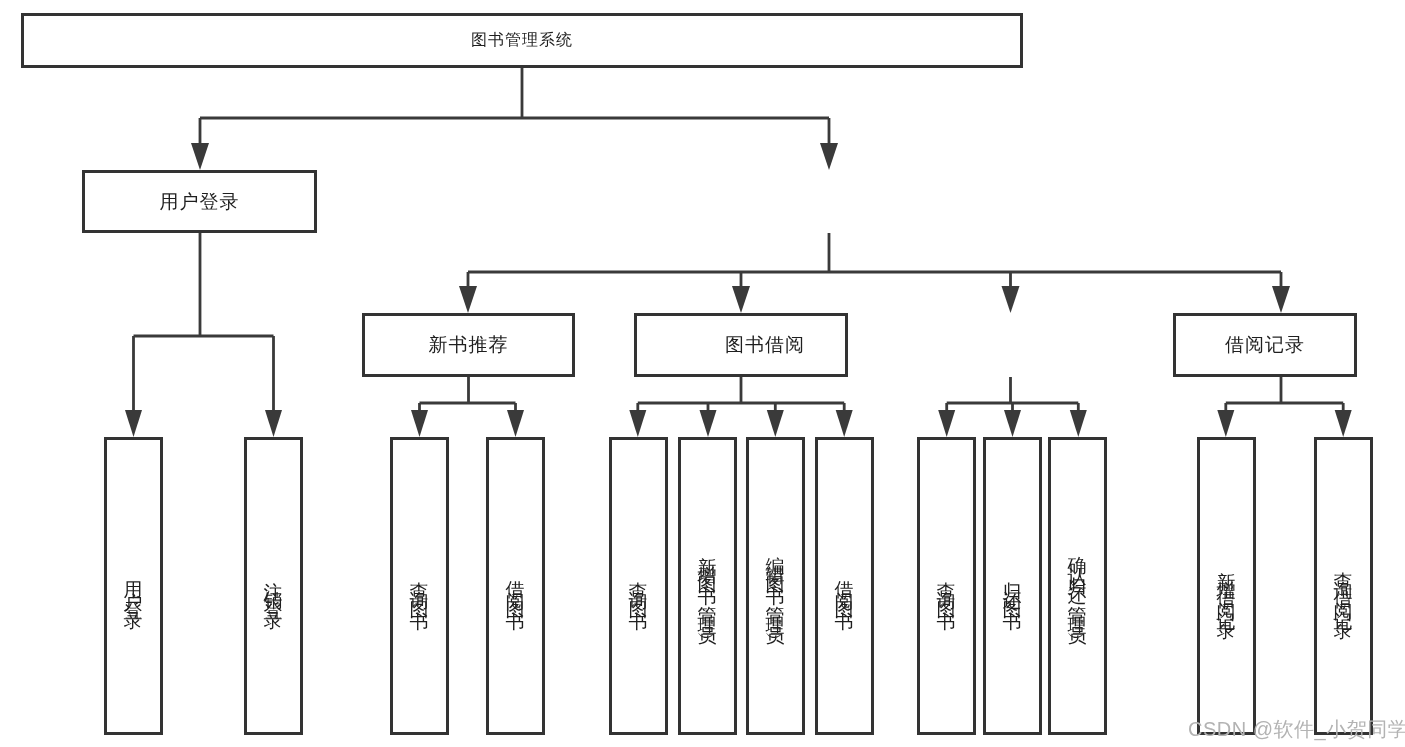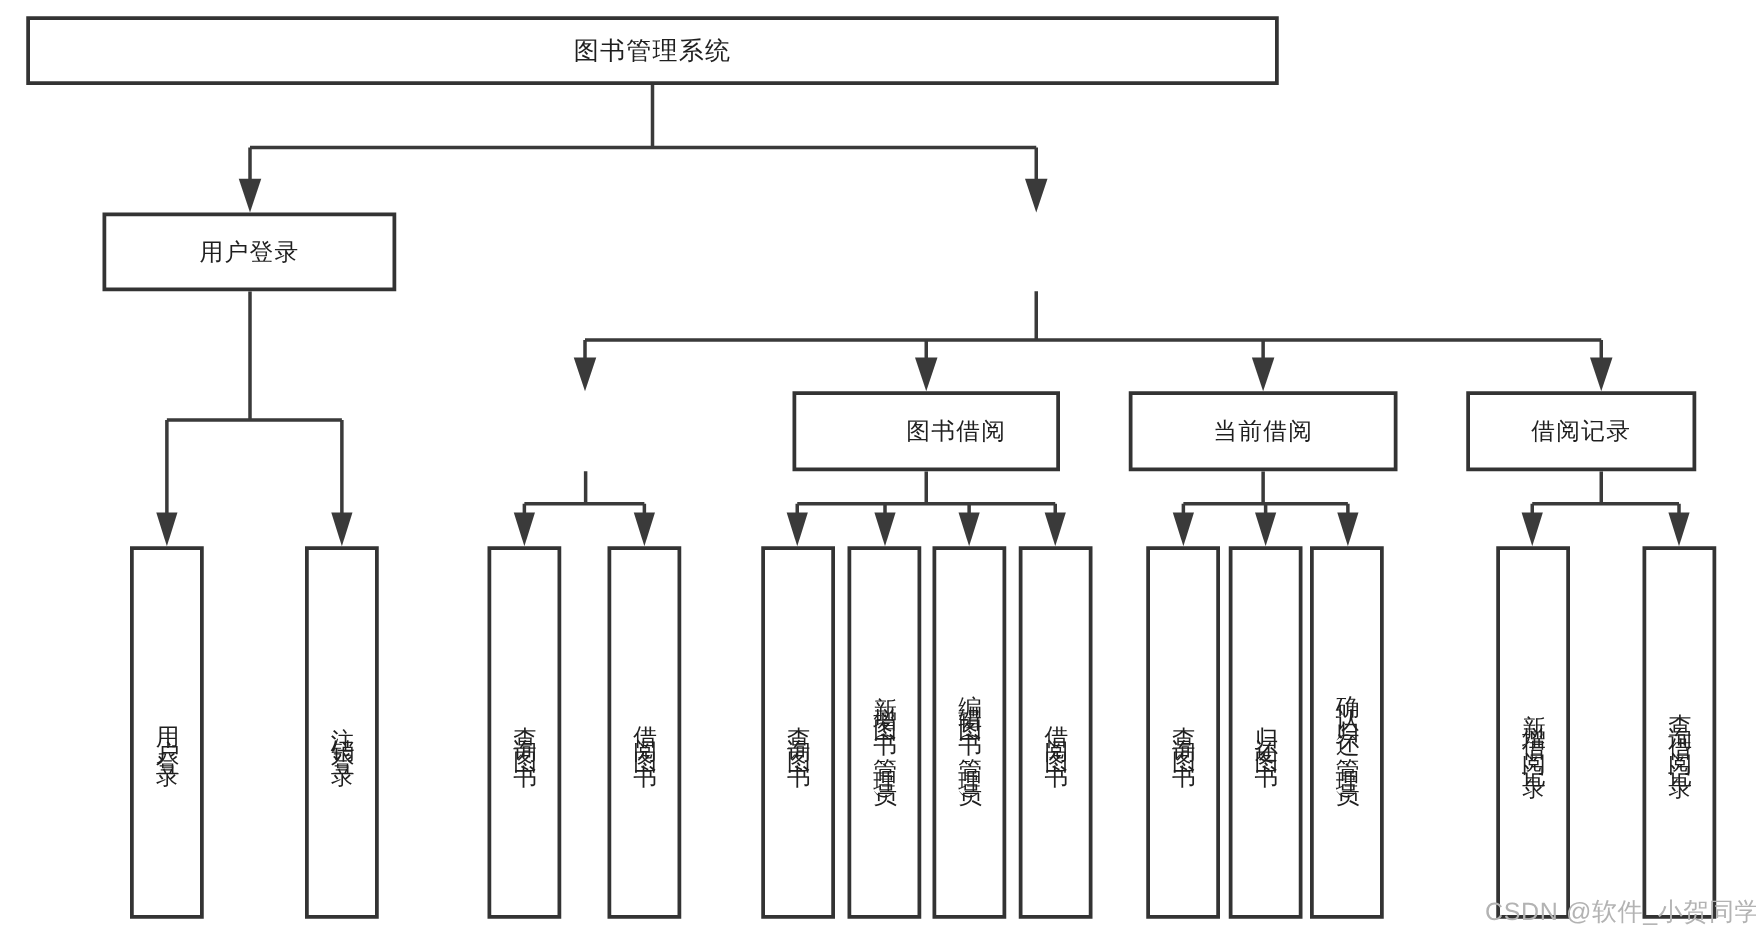--- a/index.html
+++ b/index.html
@@ -33,21 +33,21 @@
     color: #1f1f1f;
     z-index: 1;
   }
   .hbox {
     font-size: 19px;
     letter-spacing: 1px;
   }
   .root-box {
     left: 21px; top: 13px;
     width: 1002px; height: 55px;
-    font-size: 20px;
+    font-size: 16px;
   }
   .lvl2 { top: 170px; width: 235px; height: 63px; }
   .lvl3 { top: 313px; height: 64px; }
   .leaf {
     top: 437px;
     width: 59px;
     height: 298px;
   }
   .vtext {
     writing-mode: vertical-rl;
@@ -113,22 +113,22 @@
       <polygon points="1069.8,410 1086.8,410 1078.3,437"></polygon>
       <polygon points="1217.3,410 1234.3,410 1225.8,437"></polygon>
       <polygon points="1334.7,410 1351.7,410 1343.2,437"></polygon>
     </g>
   </svg>
 
   <div class="node hbox root-box">图书管理系统</div>
 
   <div class="node hbox lvl2" style="left:82px;">用户登录</div>
 
+  <div class="node hbox lvl3" style="left:362px;width:213px;">新书推荐</div>
   <div class="node hbox lvl3" style="left:634px;width:214px;padding-left:48px;">图书借阅</div>
-  <div class="node hbox lvl3" style="left:903px;width:215px;">当前借阅</div>
   <div class="node hbox lvl3" style="left:1173px;width:184px;">借阅记录</div>
 
   <div class="node leaf" style="left:104px;">
     <span class="vtext">用户登录</span>
   </div>
   <div class="node leaf" style="left:244px;">
     <span class="vtext">注销登录</span>
   </div>
 
   <div class="node leaf" style="left:390px;">

